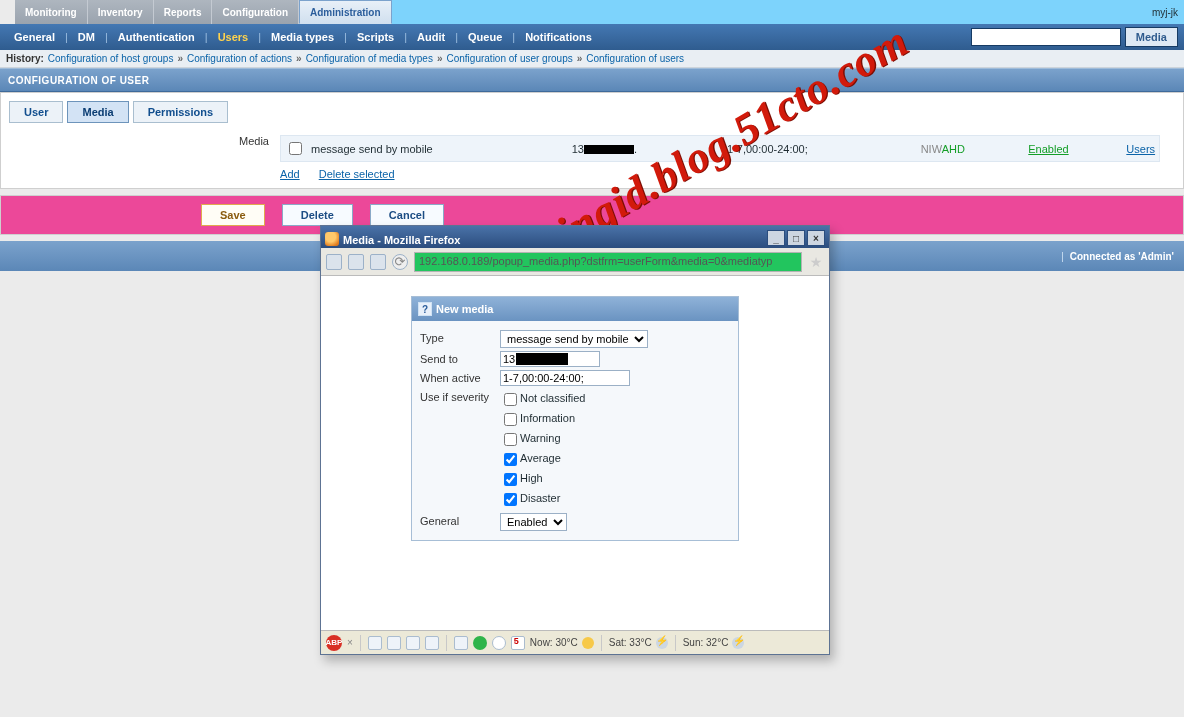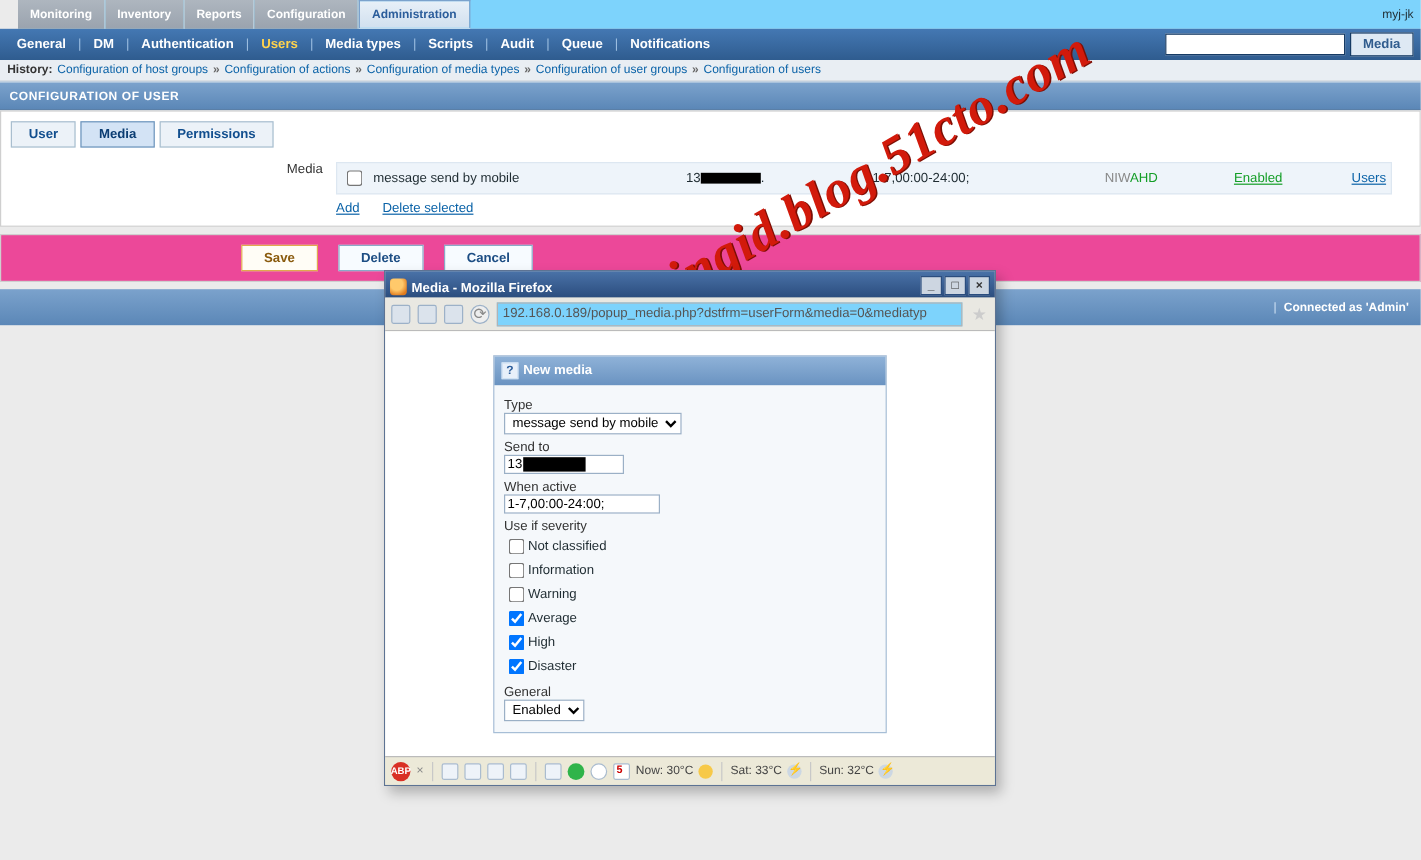--- a/index.html
+++ b/index.html
@@ -119,33 +119,33 @@
     background:radial-gradient(circle at 40% 35%,#ffc96b 40%, #e07b1d 78%);
     margin-right:4px;
   }
   .titlebar .winbtns{margin-left:auto;display:flex;gap:2px;}
   .titlebar .wb{width:18px;height:16px;background:#cdd6e1;border:1px solid #2b4d7e;display:flex;align-items:center;justify-content:center;font-size:10px;cursor:pointer;color:#333;}
   .toolbar{
     height:28px;background:#e9e8e2;border-bottom:1px solid #bbb;display:flex;align-items:center;padding:0 5px;gap:6px;
   }
   .toolbar .ico{width:16px;height:16px;background:#dbe3ec;border:1px solid #9cb1c8;border-radius:2px;cursor:pointer;}
   .toolbar .ico.reload{border-radius:50%;background:#eee;color:#888;text-align:center;font-size:13px;line-height:14px;}
-  .toolbar .url{flex:1;height:20px;border:1px solid #b3b3b3;background:#7dd3fc;font-size:11px;padding:2px 4px;color:#555;white-space:nowrap;overflow:hidden;}
+  .toolbar .url{flex:1;height:20px;border:1px solid #b3b3b3;background:#22c55e;font-size:11px;padding:2px 4px;color:#555;white-space:nowrap;overflow:hidden;}
   .toolbar .star{width:16px;color:#ccc;font-size:14px;text-align:center;}
   .popup .body{
     flex:1;background:#fff;padding:20px 90px;overflow:hidden;
   }
   .form-box{border:1px solid #a7bed6;background:#f5f8fb;}
   .form-box .fb-head{
     height:24px;background:linear-gradient(#8fb2d8,#6a93c1);color:#fff;font-weight:bold;
     display:flex;align-items:center;padding:0 6px;font-size:11px;gap:4px;
   }
   .form-box .fb-head .q{width:14px;height:14px;background:#e8f0fa;color:#2b5d9b;border:1px solid #cfe2f4;display:flex;align-items:center;justify-content:center;font-size:10px;font-weight:bold;}
   .fb-body{padding:6px 8px;}
-  .fb-row{display:flex;align-items:flex-start;margin:3px 0;flex-direction:column;}
+  .fb-row{display:flex;align-items:flex-start;margin:3px 0;}
   .fb-row label.k{width:80px;color:#333;padding-top:2px;}
   .fb-row .v select,.fb-row .v input[type=text]{
     font-size:11px;border:1px solid #9bb0c6;background:#fff;padding:1px 2px;
   }
   .fb-row .v input[type=text]{width:130px;}
   .chk{display:block;margin:1px 0;}
   .chk input{vertical-align:middle;margin-right:3px;}
   .fb-btns{padding:6px;text-align:right;border-top:1px solid #dde6ef;}
   .fb-btns button{
     border:1px solid #8aa9c7;background:#f1f6fc;color:#1c4d84;font-weight:bold;

